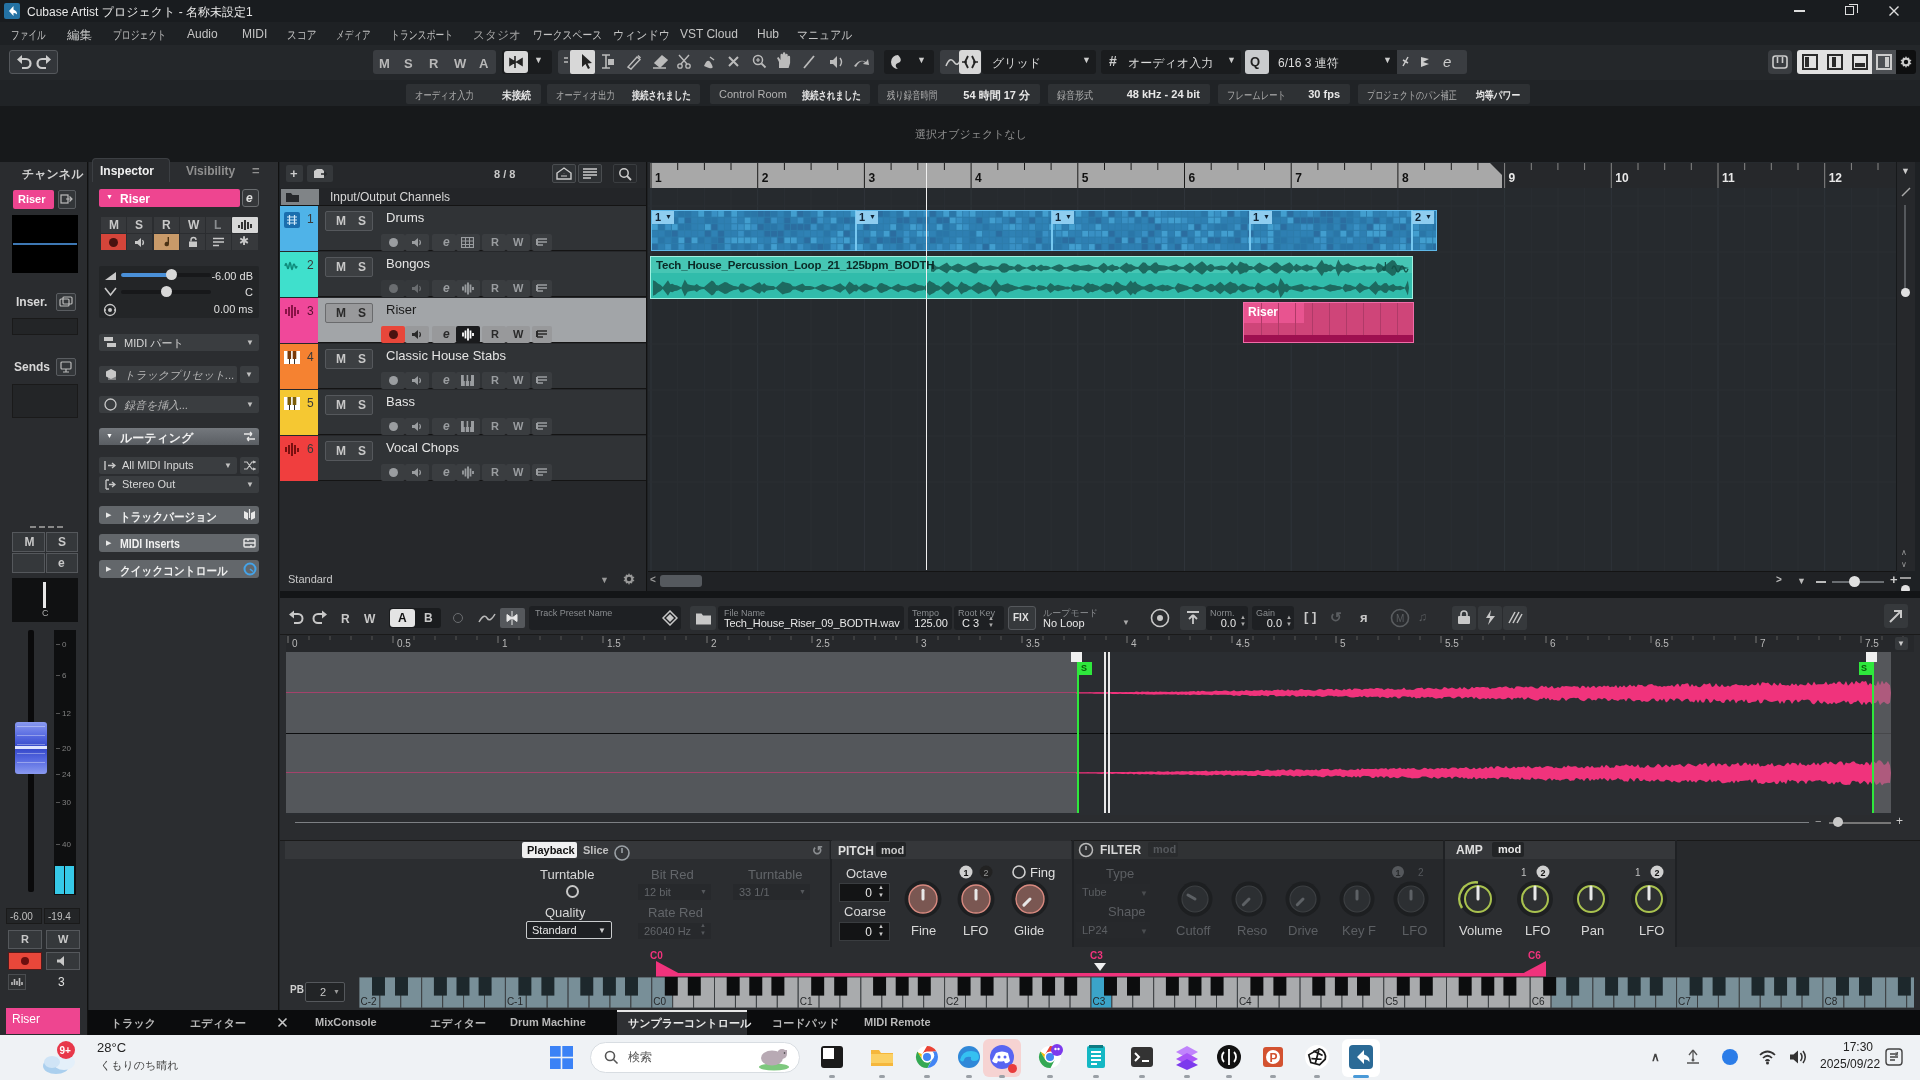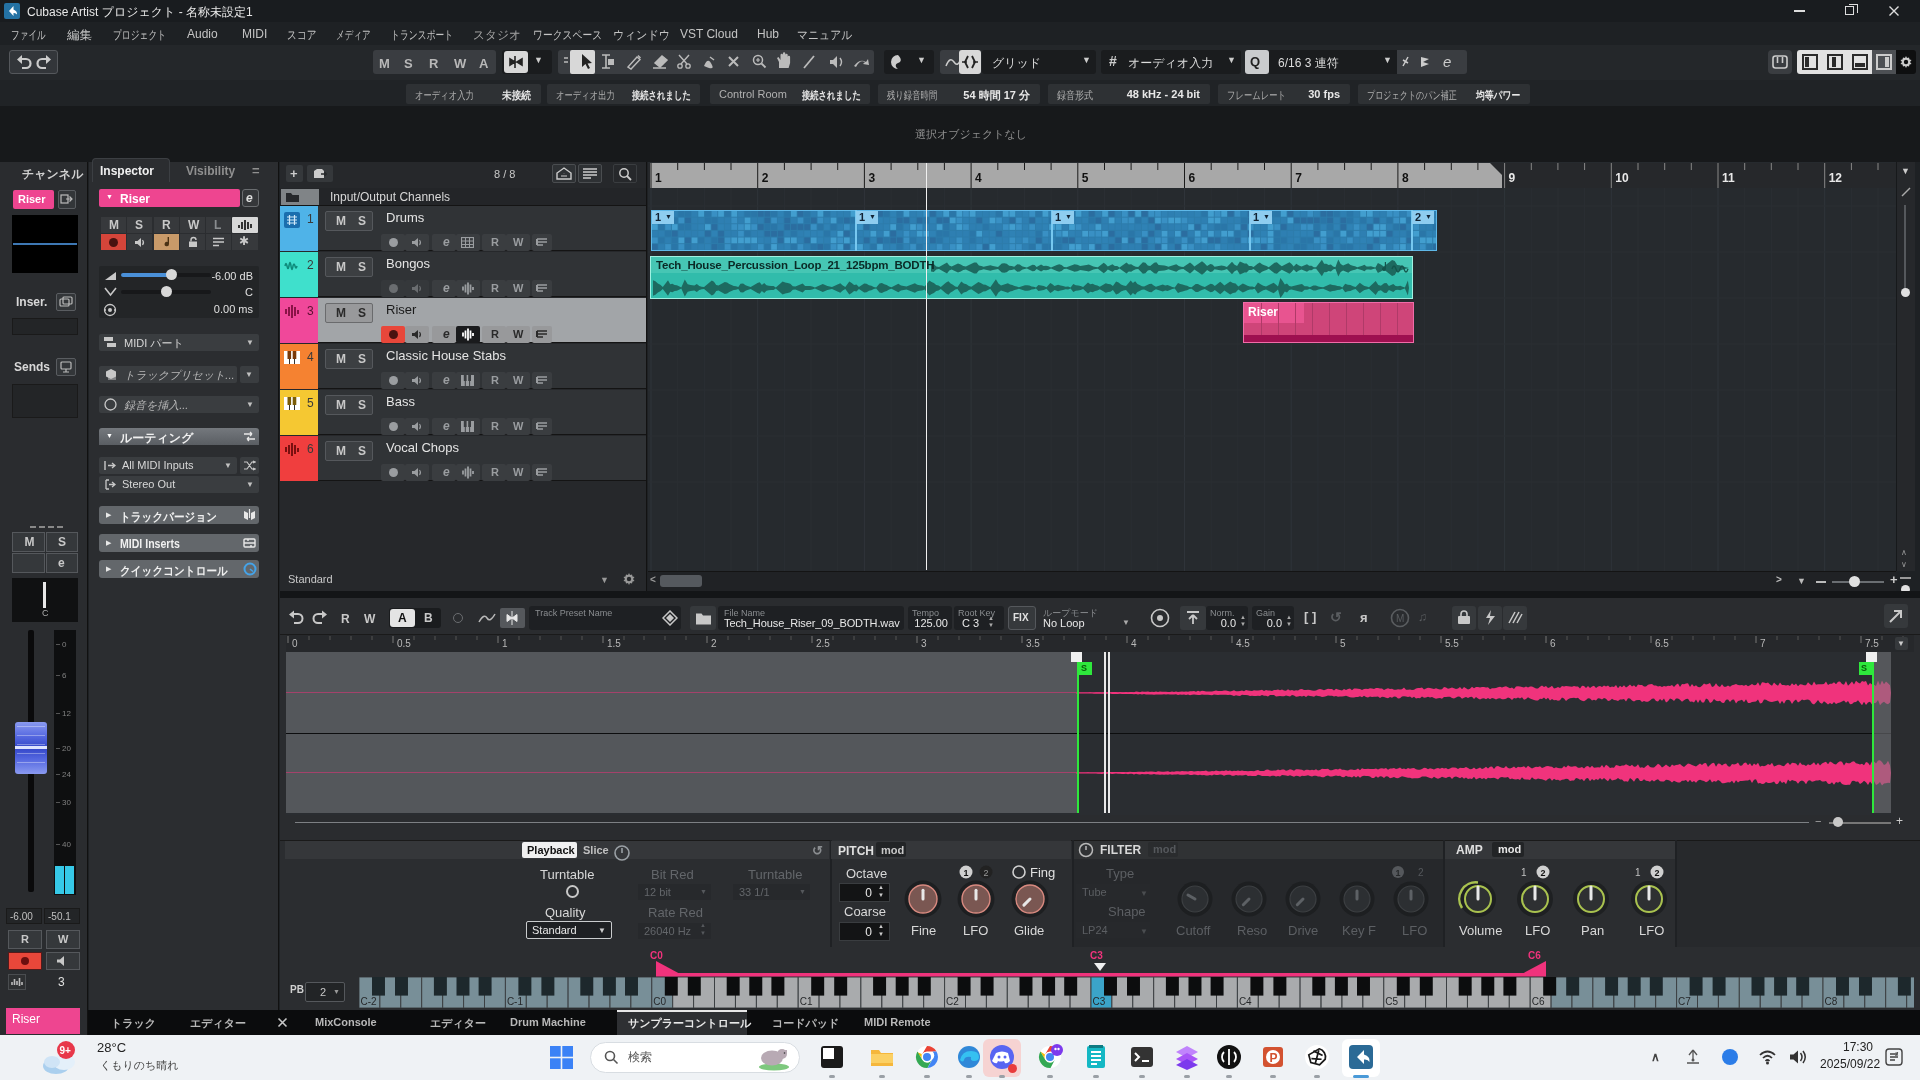--- a/index.html
+++ b/index.html
@@ -215,21 +215,21 @@
 <div class="abs" style="left:56px;top:774px;width:4px;height:1px;background:#555"></div>
 <div class="txt" style="left:62px;top:798px;font-size:8px;color:#808080;font-weight:normal;">30</div>
 <div class="abs" style="left:56px;top:802px;width:4px;height:1px;background:#555"></div>
 <div class="txt" style="left:62px;top:840px;font-size:8px;color:#808080;font-weight:normal;">40</div>
 <div class="abs" style="left:56px;top:844px;width:4px;height:1px;background:#555"></div>
 <div class="abs" style="left:55px;top:866px;width:9px;height:28px;background:#36c9e8"></div>
 <div class="abs" style="left:65px;top:866px;width:9px;height:28px;background:#36c9e8"></div>
 <div class="abs" style="left:6px;top:908px;width:36px;height:16px;background:#232527;border:1px solid #1a1a1a"></div>
 <div class="txt" style="left:10px;top:911px;font-size:10px;color:#c0c0c0;font-weight:normal;">-6.00</div>
 <div class="abs" style="left:44px;top:908px;width:36px;height:16px;background:#232527;border:1px solid #1a1a1a"></div>
-<div class="txt" style="left:48px;top:911px;font-size:10px;color:#c0c0c0;font-weight:normal;">-50.1</div>
+<div class="txt" style="left:48px;top:911px;font-size:10px;color:#c0c0c0;font-weight:normal;">-19.4</div>
 <div class="abs" style="left:8px;top:930px;width:34px;height:19px;background:#35383b;border:1px solid #55585c"></div>
 <div class="txt" style="left:21px;top:933px;font-size:11px;color:#c8c8c8;font-weight:bold;">R</div>
 <div class="abs" style="left:46px;top:930px;width:34px;height:19px;background:#35383b;border:1px solid #55585c"></div>
 <div class="txt" style="left:58px;top:933px;font-size:11px;color:#c8c8c8;font-weight:bold;">W</div>
 <div class="abs" style="left:8px;top:952px;width:34px;height:18px;background:#e8473a;border:1px solid #551a1a"></div>
 <div class="abs" style="left:21px;top:957px;width:8px;height:8px;border-radius:50%;background:#6b0f0f"></div>
 <div class="abs" style="left:46px;top:952px;width:34px;height:18px;background:#35383b;border:1px solid #55585c"></div>
 <svg class="abs" style="left:56px;top:955px" width="13" height="12" viewBox="0 0 13 12">
       <path d="M1 4.5 h3 l4-3.5 v10 l-4-3.5 h-3z" fill="#c8c8c8"></path>
     </svg>
@@ -372,21 +372,21 @@
       <path d="M7 7 l3 2.5" stroke="#45a3e8" stroke-width="1.6"></path>
     </svg>
 <div class="abs" style="left:280px;top:162px;width:367px;height:433px;background:#26282b;border-right:1px solid #121212"></div>
 <div class="abs" style="left:286px;top:165px;width:17px;height:17px;background:#35383b;border-radius:2px"></div>
 <div class="txt" style="left:290px;top:166px;font-size:13px;color:#ccc;font-weight:bold;">+</div>
 <div class="abs" style="left:307px;top:165px;width:26px;height:17px;background:#35383b;border-radius:2px"></div>
 <svg class="abs" style="left:312px;top:168px" width="17" height="12" viewBox="0 0 17 12">
       <path d="M5 1 L10 1 12 3 12 10 2 10 2 3 Z" fill="#ccc"></path>
       <path d="M9 6h6M13 4v4" stroke="#26282b" stroke-width="1.4"></path>
     </svg>
-<div class="txt" style="left:494px;top:168px;font-size:11px;color:#c8c8c8;font-weight:normal;">8 / 8</div>
+<div class="txt" style="left:494px;top:168px;font-size:11px;color:#c8c8c8;font-weight:bold;">8 / 8</div>
 <div class="abs" style="left:552px;top:164px;width:24px;height:19px;background:#2e3134;border:1px solid #4a4d50;border-radius:2px"></div>
 <svg class="abs" style="left:556px;top:167px" width="16" height="13" viewBox="0 0 16 13">
       <path d="M8 1 L15 6 15 12 1 12 1 6 Z" fill="none" stroke="#ccc" stroke-width="1.4"></path>
       <path d="M5 9h6M8 6v0.2" stroke="#ccc" stroke-width="1.2"></path>
     </svg>
 <div class="abs" style="left:578px;top:164px;width:24px;height:19px;background:#2e3134;border:1px solid #4a4d50;border-radius:2px"></div>
 <svg class="abs" style="left:582px;top:167px" width="16" height="13" viewBox="0 0 16 13">
       <path d="M1 2h14M1 5h14M1 8h14M1 11h8" stroke="#ccc" stroke-width="1.5"></path>
     </svg>
 <div class="abs" style="left:613px;top:164px;width:24px;height:19px;background:#26282b;border:1px solid #3a3d40;border-radius:2px"></div>

